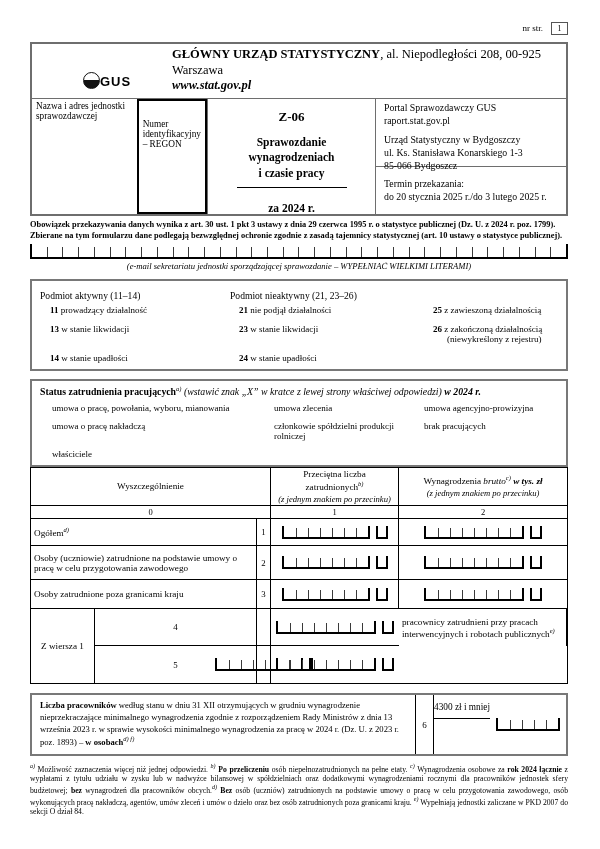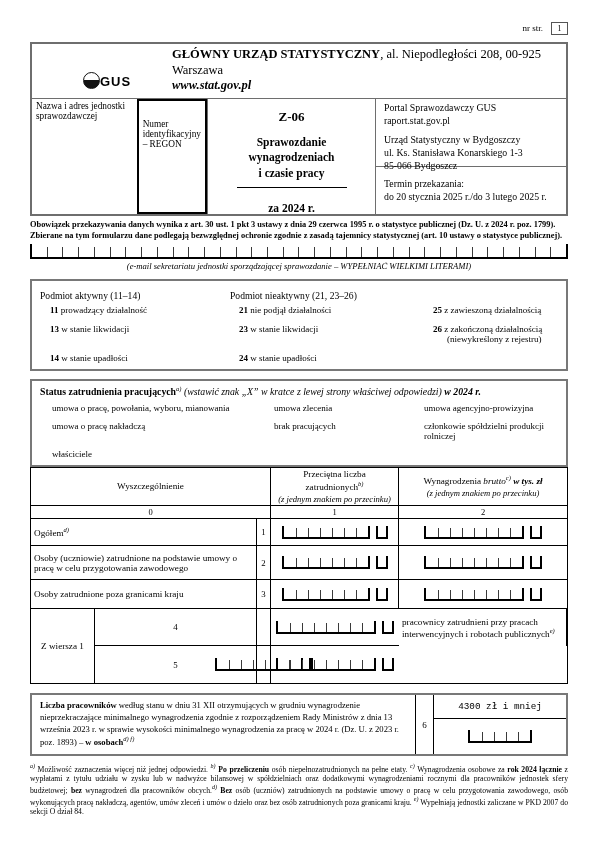--- a/index.html
+++ b/index.html
@@ -87,21 +87,21 @@
   .r3 { min-height:29px; }
   .r4 { min-height:34px; }
   .r5 { min-height:37px; }
 
   sup { font-size:6.5px; font-style:italic; }
 
   
   .mw { display:flex; border:2px solid #787878; margin-top:9px; }
   .mw-text { flex:1; padding:5px 8px; font-size:8.6px; line-height:1.35; border-right:1px solid #000; }
   .mw-no { width:18px; display:flex; align-items:center; justify-content:center; font-size:9px; border-right:1px solid #000; }
-  .mw-right { width:132px; display:flex; flex-direction:column;font-family:Liberation Mono, monospace; }
+  .mw-right { width:132px; display:flex; flex-direction:row; }
   .mw-amount { height:24px; display:flex; align-items:center; justify-content:center; font-size:9.3px; border-bottom:1.5px solid #000; }
   .mw-comb { flex:1; display:flex; align-items:center; justify-content:center; padding:8px 0; }
 
   
   .fn { font-size:7.7px; line-height:1.3; text-align:justify; margin-top:7px; }
   .fn b { font-weight:bold; }
   .fn sup { font-size:6px; }
 </style>
 </head>
 <body>
@@ -226,22 +226,22 @@
 
   <div class="secbox">
     <div class="sec-title">
       <b>Status zatrudnienia pracujących</b><sup>a)</sup><span class="note"> (wstawić znak „X” w kratce z lewej strony właściwej odpowiedzi) </span><b><i>w 2024 r.</i></b>
     </div>
     <div class="es-grid">
       <span>umowa o pracę, powołania, wyboru, mianowania</span>
       <span>umowa zlecenia</span>
       <span>umowa agencyjno-prowizyjna</span>
       <span>umowa o pracę nakładczą</span>
+      <span>członkowie spółdzielni produkcji rolniczej</span>
       <span>brak pracujących</span>
-      <span>członkowie spółdzielni produkcji rolniczej</span>
       <span>właściciele</span>
       <span></span>
     </div>
   </div>
 
 
   <div class="t">
 
     <div class="c hc sp3 h-row">
         <span>Wyszczególnienie</span>

